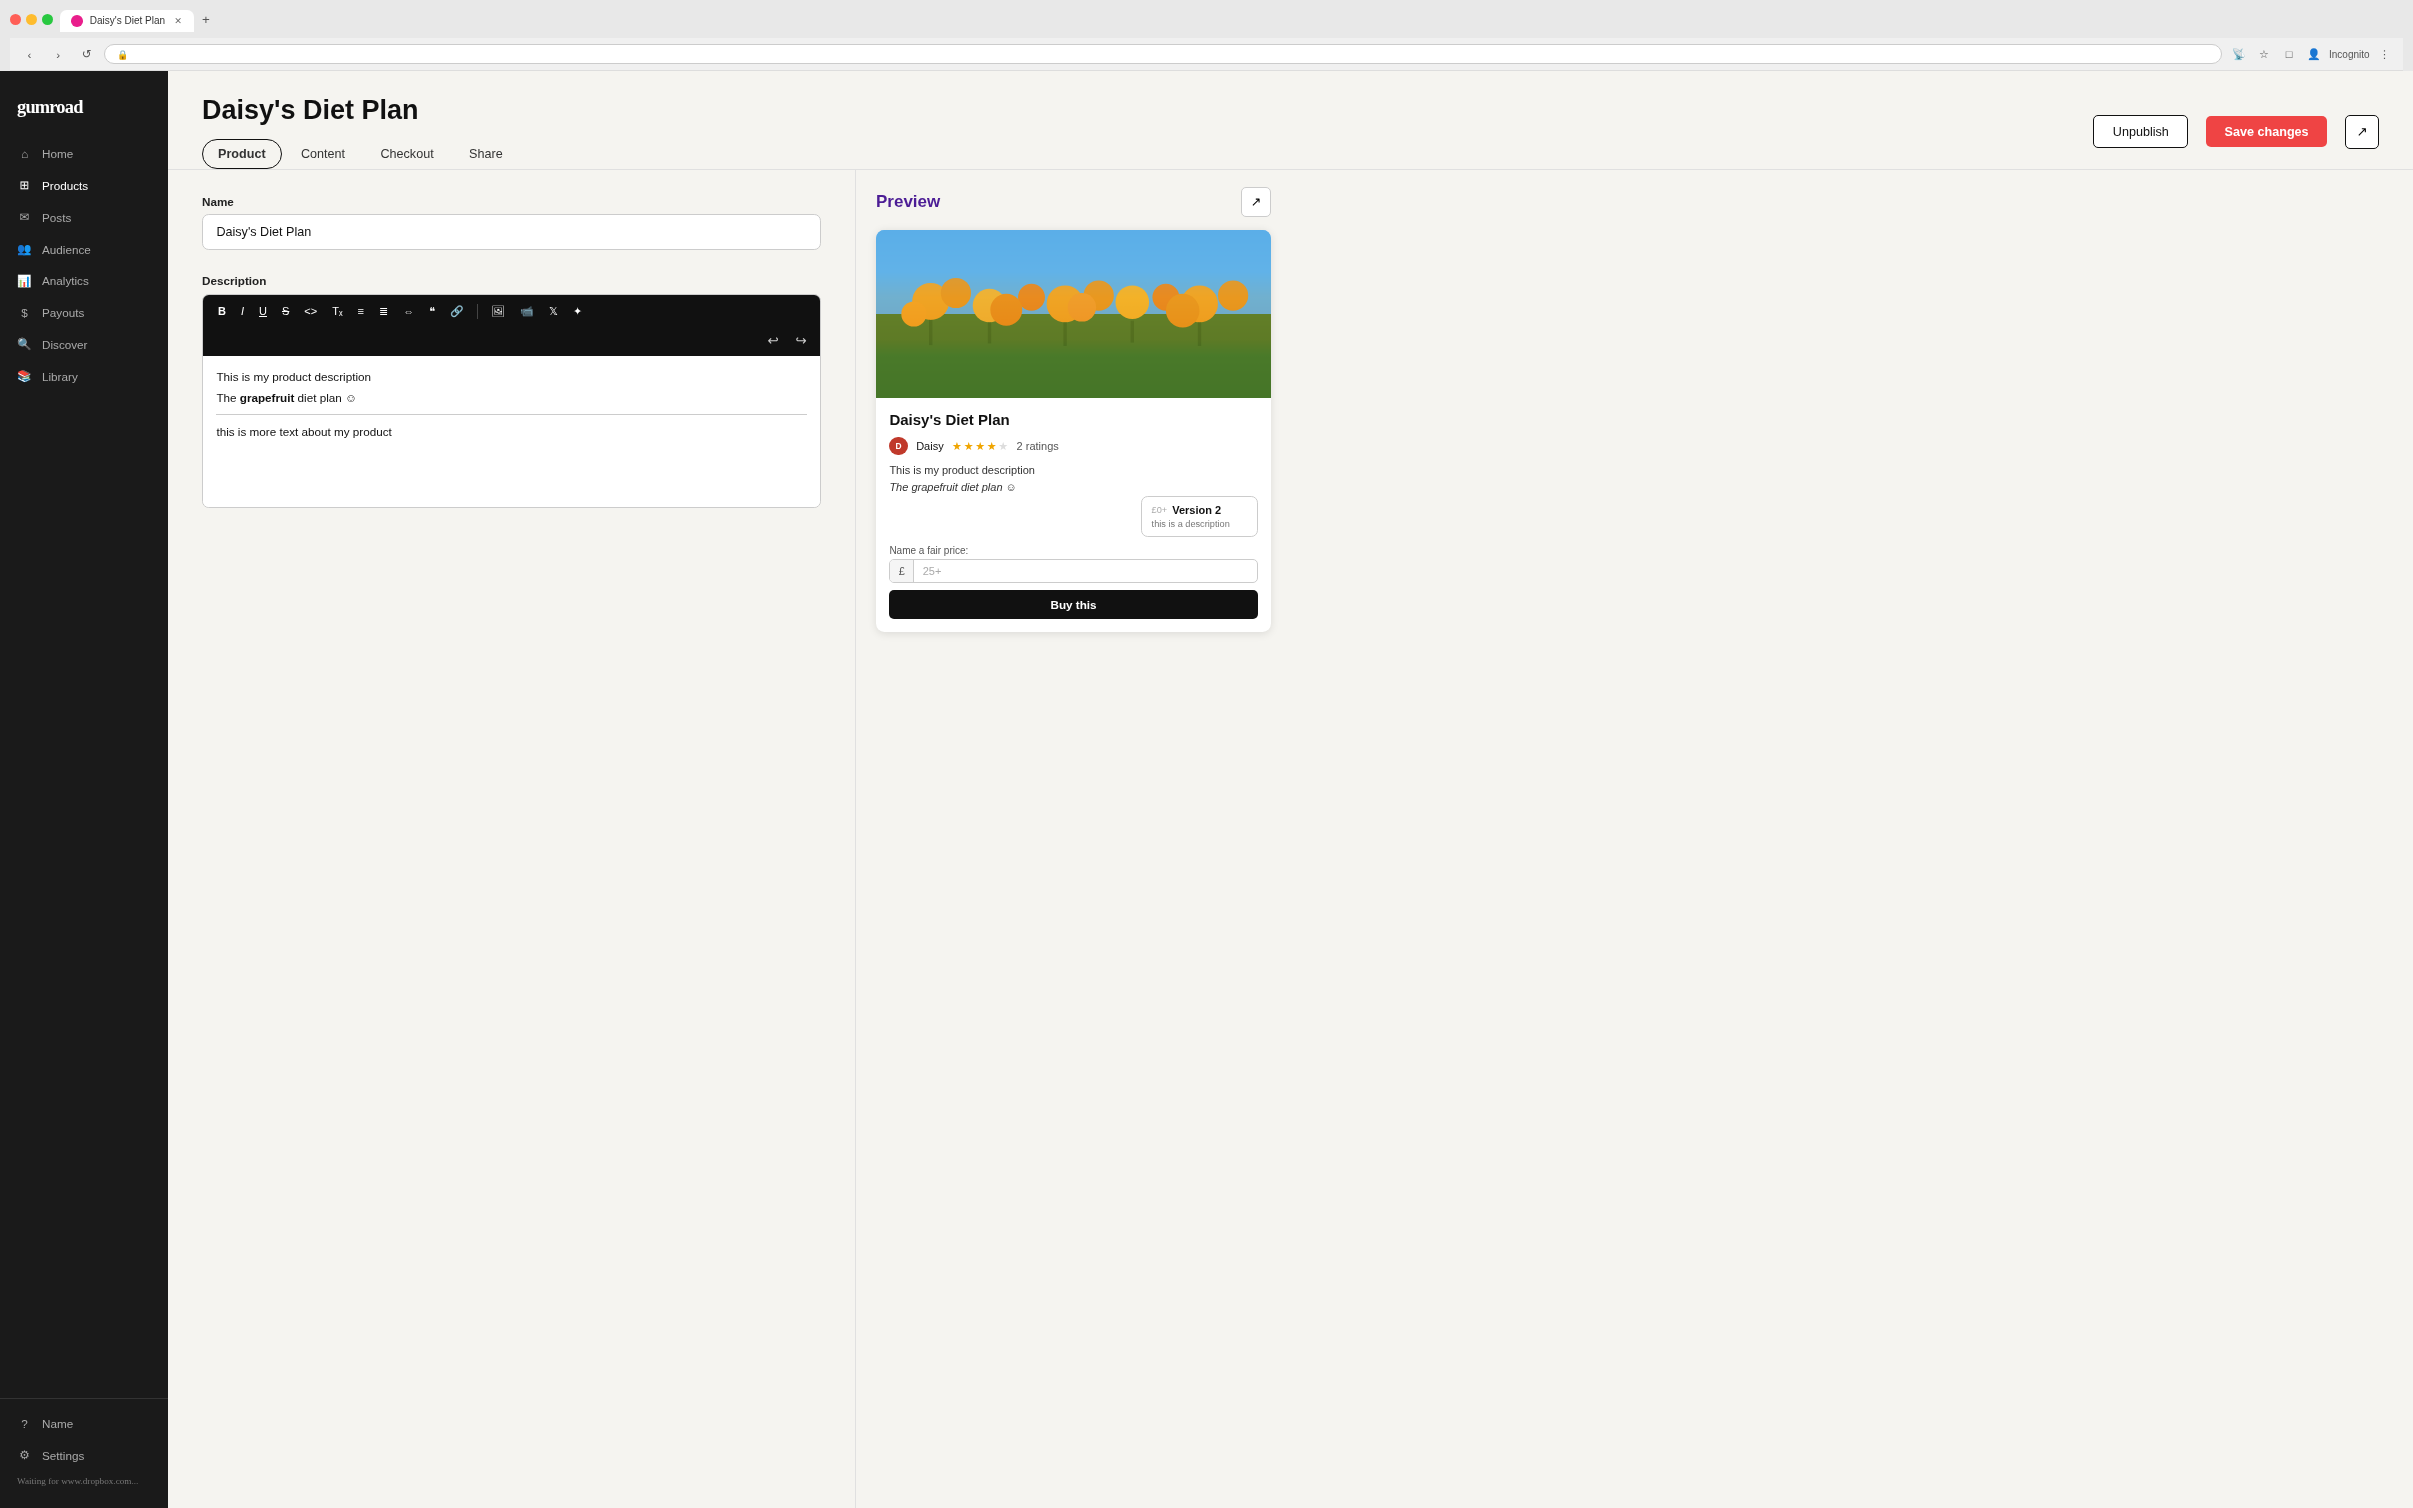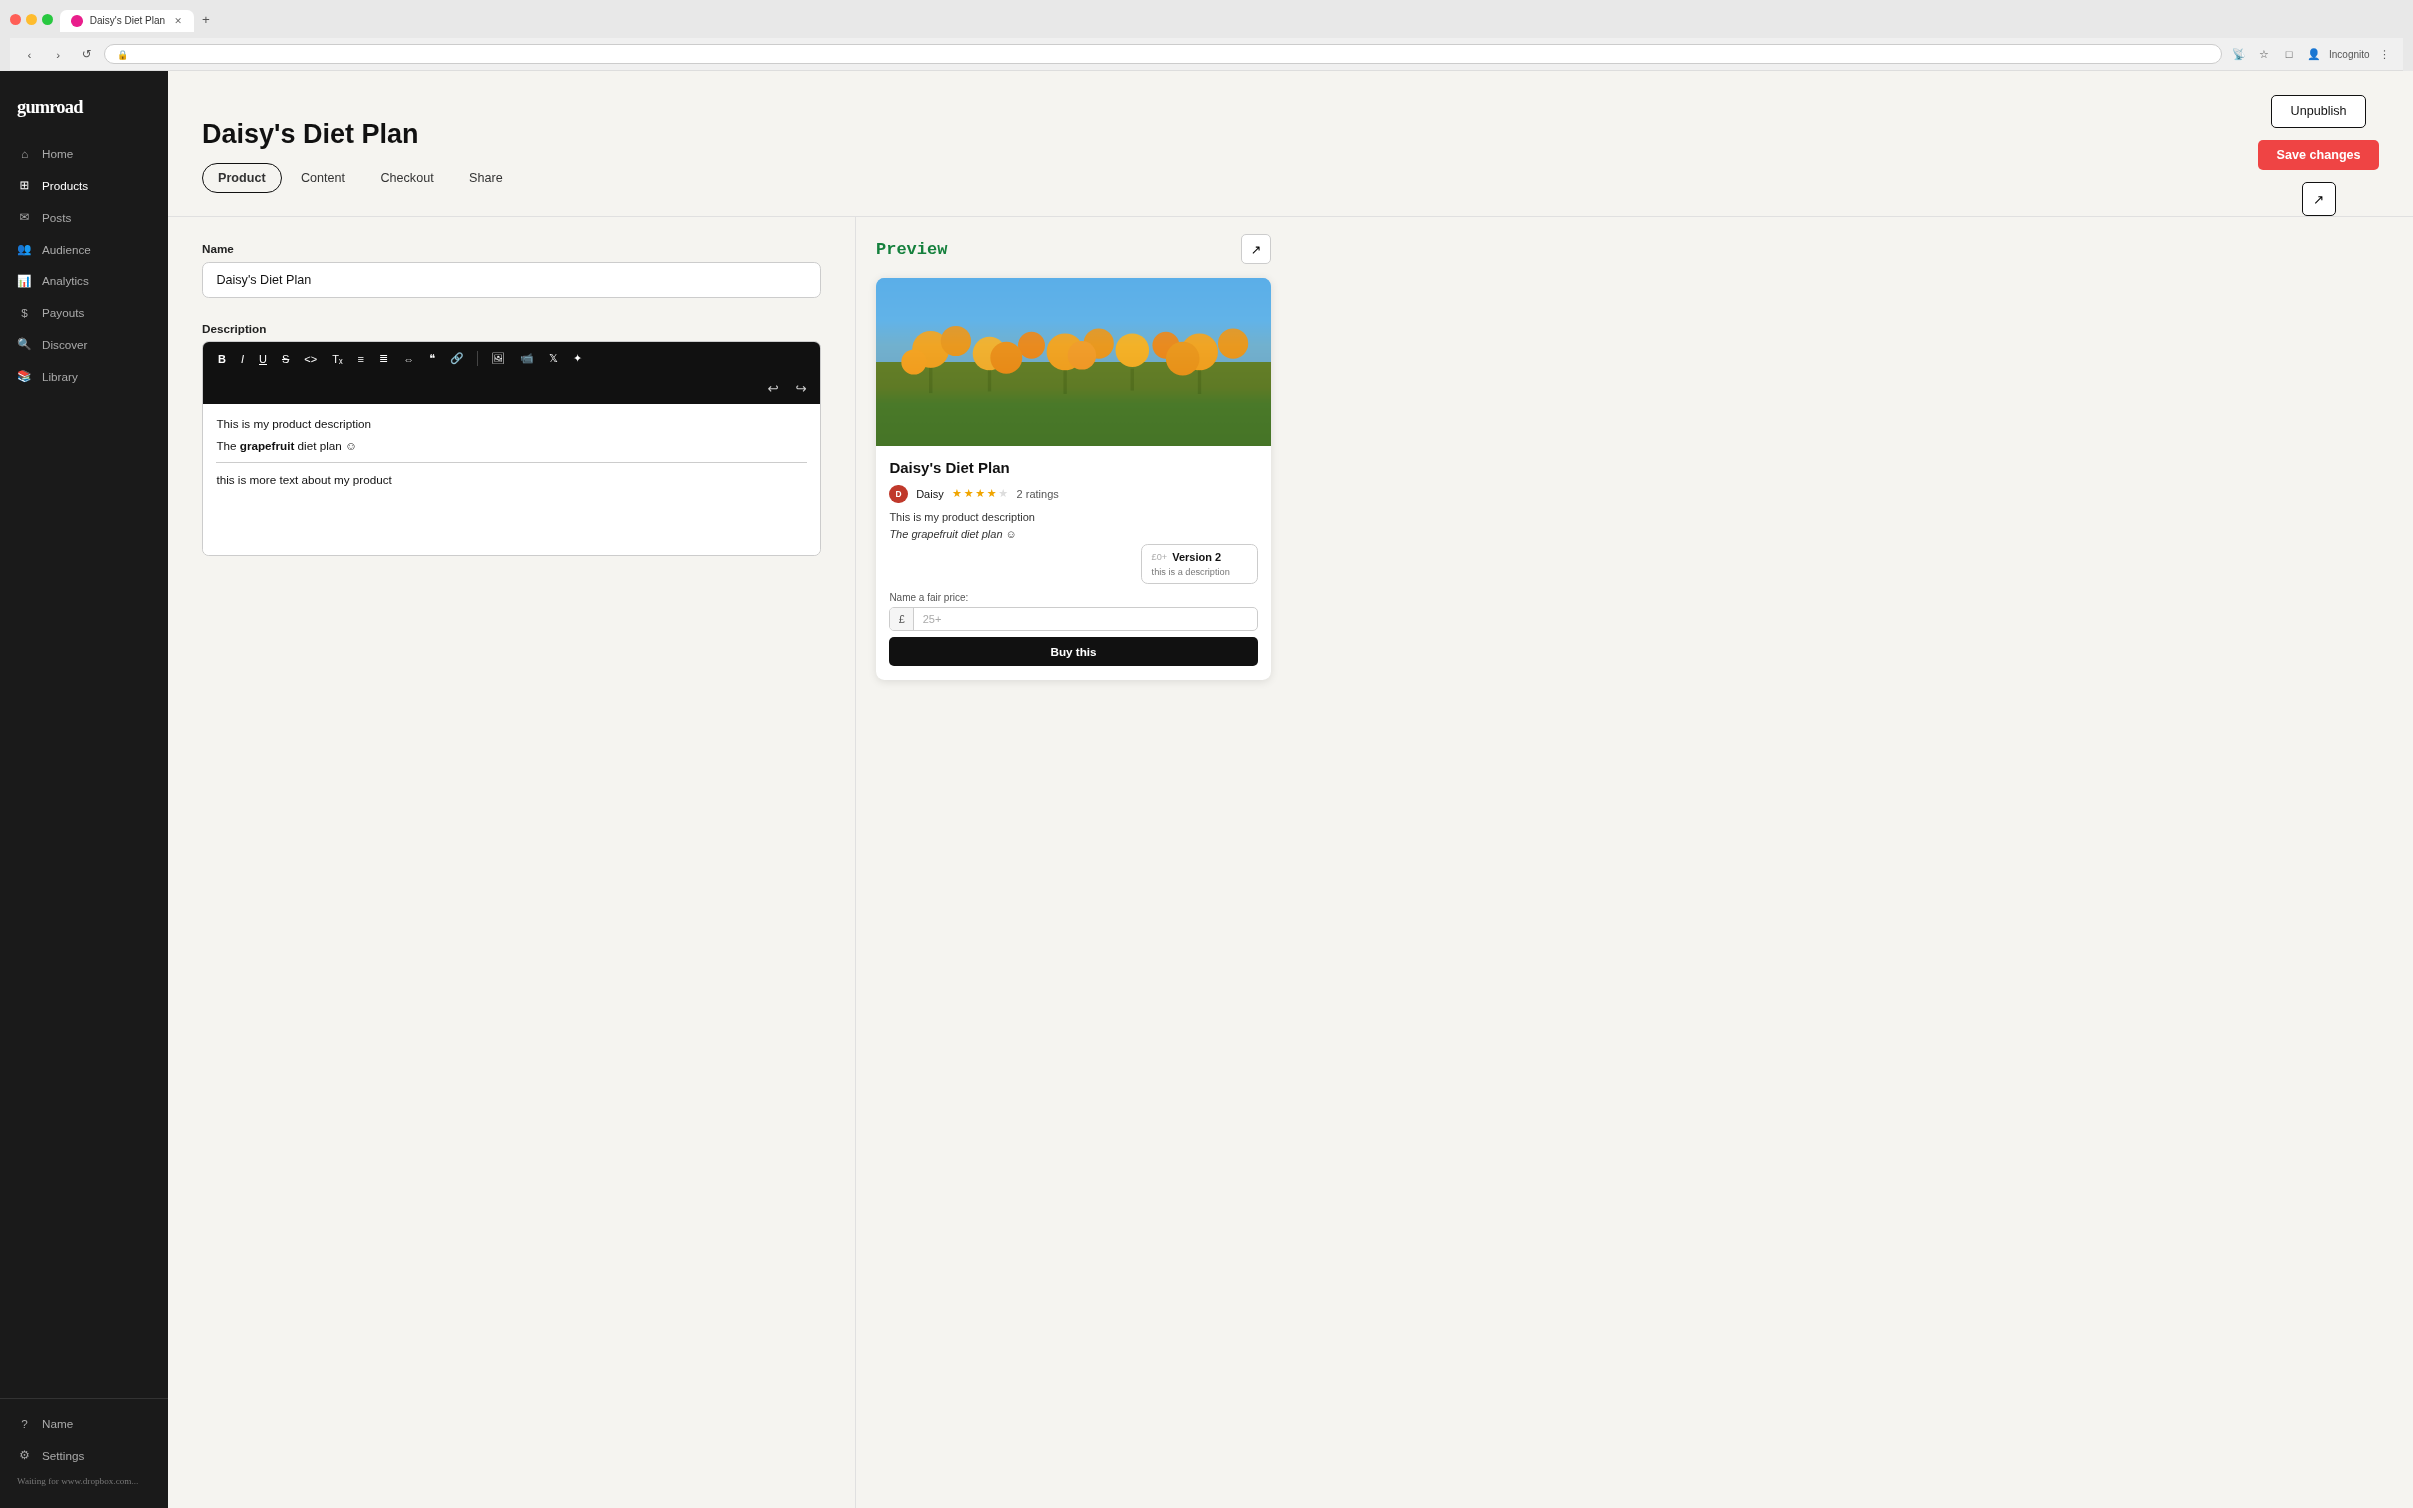--- a/index.html
+++ b/index.html
@@ -43,21 +43,21 @@
     
     .main { flex: 1; overflow-y: auto; background: #f5f4f0; display: flex; flex-direction: column; }
 
     
     .page-header { background: #f5f4f0; padding: 23.5px 34px 0; display: flex; align-items: center; justify-content: space-between; border-bottom: 0.8px solid #e0e0e0; }
     .page-title-area { display: flex; flex-direction: column; gap: 13.4px; }
     .page-title { font-size: 27px; font-weight: 700; color: #111; }
     .page-tabs { display: flex; gap: 3.4px; }
     .page-tab { padding: 6.7px 15px; border-radius: 837px; font-size: 12.6px; cursor: pointer; border: 1.7px solid transparent; color: #333; background: transparent; transition: all 0.15s; }
     .page-tab.active { border-color: #111; font-weight: 600; }
-    .header-actions { display: flex; align-items: center; gap: 12px; flex-direction: column; }
+    .header-actions { display: flex; align-items: center; gap: 18px; }
     .btn-unpublish { padding: 8.4px 18.4px; border: 1.7px solid #111; background: #fff; border-radius: 5px; font-size: 12.6px; font-weight: 500; cursor: pointer; color: #111; }
     .btn-save { padding: 8.4px 18.4px; background: #ef4444; color: #fff; border: none; border-radius: 5px; font-size: 12.6px; font-weight: 600; cursor: pointer; }
     .btn-link { width: 34px; height: 34px; border: 1.7px solid #111; background: #fff; border-radius: 5px; display: flex; align-items: center; justify-content: center; cursor: pointer; font-size: 13.4px; }
 
     
     .content-area { display: flex; flex: 1; gap: 0; overflow: hidden; }
 
     
     .editor-pane { flex: 1; padding: 25px 34px; overflow-y: auto; max-width: 687px; }
     .form-group { margin-bottom: 23.5px; }
@@ -79,21 +79,21 @@
     
     .url-header { display: flex; justify-content: space-between; align-items: center; margin-bottom: 6.7px; }
     .copy-url-btn { font-size: 11px; color: #111; text-decoration: underline; cursor: pointer; background: none; border: none; }
     .url-field { display: flex; border: 1.3px solid #ccc; border-radius: 6.7px; overflow: hidden; background: #fff; }
     .url-prefix { background: #f0f0f0; padding: 10px 11.7px; font-size: 11.7px; color: #666; border-right: 1.3px solid #ccc; white-space: nowrap; }
     .url-suffix { padding: 10px 11.7px; font-size: 11.7px; color: #111; flex: 1; }
 
     
     .preview-pane { width: 436px; background: #f5f4f0; padding: 17px 20px; border-left: 0.8px solid #e0e0e0; overflow-y: auto; flex-shrink: 0; }
     .preview-header { display: flex; justify-content: space-between; align-items: center; margin-bottom: 13.4px; }
-    .preview-title { font-size: 17px; font-weight: 700; color: #15803d; font-family: Liberation Mono, monospace; }
+    .preview-title { font-size: 17px; font-weight: 700; color: #4c1d95; }
     .preview-expand { width: 30px; height: 30px; border: 1.3px solid #ccc; border-radius: 5px; display: flex; align-items: center; justify-content: center; cursor: pointer; background: #fff; font-size: 12.6px; }
     .preview-card { background: #fff; border-radius: 8.4px; overflow: hidden; box-shadow: 0 1.7px 8.4px rgba(0,0,0,0.1); }
     .preview-image { width: 100%; height: 168px; object-fit: cover; background: linear-gradient(135deg, #87ceeb 0%, #4a90d9 30%, #f4a40a 60%, #e8841a 80%, #2d8a3e 100%); position: relative; overflow: hidden; }
     .preview-image-inner { width: 100%; height: 100%; background: linear-gradient(180deg, #5baee8 0%, #87ceeb 25%, #f0c040 40%, #e8921a 55%, #d4810f 65%, #4a7a2a 75%, #3d6b22 85%, #2d5a1a 100%); }
     .preview-content { padding: 13.4px; }
     .preview-product-title { font-size: 15px; font-weight: 700; color: #111; margin-bottom: 8.4px; }
     .preview-meta { display: flex; align-items: center; gap: 8.4px; margin-bottom: 8.4px; }
     .preview-avatar { width: 18.4px; height: 18.4px; border-radius: 50%; background: #c0392b; display: flex; align-items: center; justify-content: center; color: #fff; font-size: 8.4px; font-weight: 700; }
     .preview-author { font-size: 11px; color: #111; font-weight: 500; }
     .preview-stars { display: flex; gap: 1.7px; color: #f0a500; font-size: 11px; }

